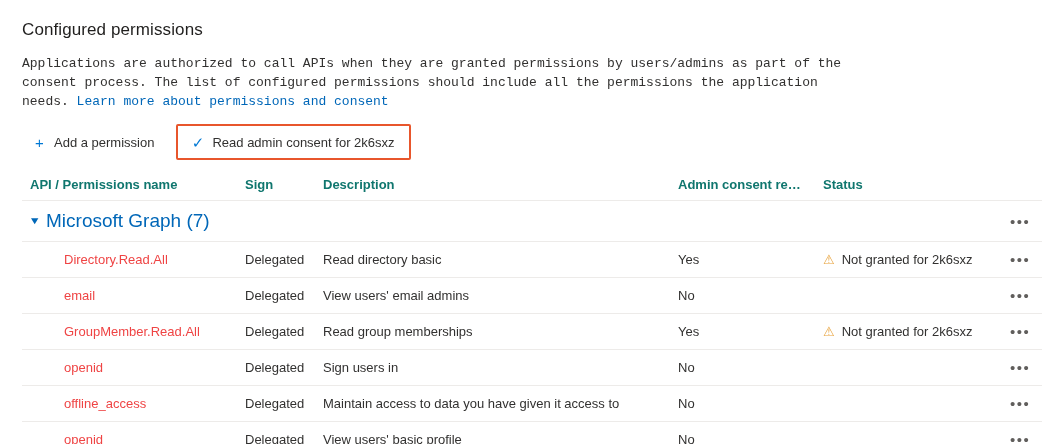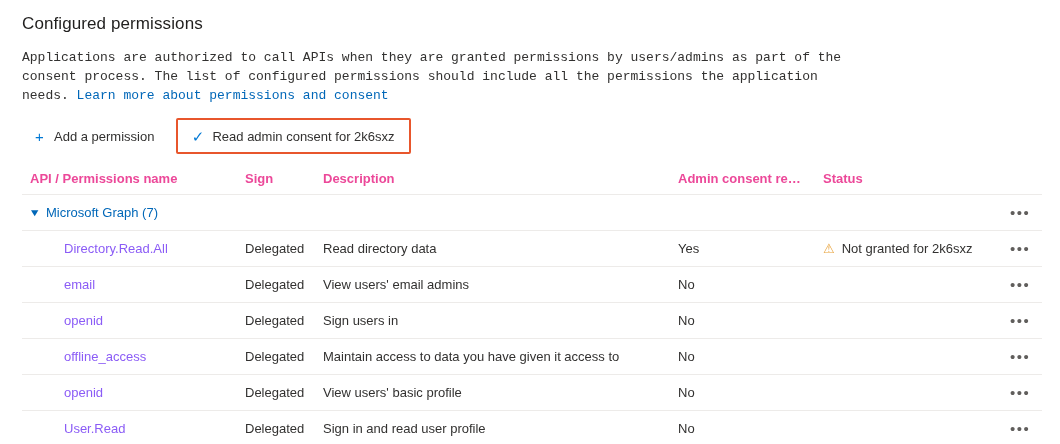--- a/index.html
+++ b/index.html
@@ -13,21 +13,21 @@
     font-family: "Liberation Sans", sans-serif;
     color: #323130;
     font-size: 13px;
     overflow: hidden;
   }
   .page {
     position: relative;
     width: 864px;
     height: 444px;
     box-sizing: border-box;
-    padding: 14px 20px 0 20px;
+    padding: 20px 20px 0 20px;
   }
   .section-title {
     font-size: 17px;
     font-weight: 400;
     color: #201f1e;
     margin: 0 0 14px 2px;
     letter-spacing: 0.1px;
   }
   .description {
     font-size: 13px;
@@ -84,21 +84,21 @@
   table.perm-table {
     width: 1020px;
     border-collapse: collapse;
     table-layout: fixed;
     margin-left: 2px;
   }
   table.perm-table th {
     text-align: left;
     font-size: 13px;
     font-weight: 600;
-    color: #ec4899;
+    color: #0f766e;
     padding: 6px 8px 8px 8px;
     border-bottom: 1px solid #edebe9;
     white-space: nowrap;
     overflow: hidden;
     text-overflow: ellipsis;
   }
   table.perm-table td {
     font-size: 13px;
     color: #323130;
     padding: 9px 8px;
@@ -129,26 +129,26 @@
     font-size: 10px;
     line-height: 1;
     transform: scaleX(1.25);
     display: inline-block;
     width: 12px;
     cursor: pointer;
   }
   .group-link {
     color: #0067b8;
     cursor: pointer;
-    font-size: 13px;
+    font-size: 19px;
     text-align: right;
   }
 
   .perm-name {
-    color: #8b5cf6;
+    color: #ef4444;
     cursor: pointer;
     padding-left: 34px;
     display: inline-block;
     text-align: center;
   }
 
   .status-cell {
     display: flex;
     align-items: center;
     gap: 7px;
@@ -220,40 +220,53 @@
           </span>
         </td>
         <td>
           <span class="ellipsis-btn">•••</span>
         </td>
       </tr>
 
       <tr>
         <td><span class="perm-name">Directory.Read.All</span></td>
         <td>Delegated</td>
-        <td>Read directory data</td>
+        <td>Read directory basic</td>
         <td>Yes</td>
         <td>
           <span class="status-cell">
             <span class="warn-icon">⚠</span>
             <span>Not granted for 2k6sxz</span>
           </span>
         </td>
         <td><span class="ellipsis-btn">•••</span></td>
       </tr>
 
       <tr>
         <td><span class="perm-name">email</span></td>
         <td>Delegated</td>
         <td>View users' email admins</td>
         <td>No</td>
         <td></td>
         <td><span class="ellipsis-btn">•••</span></td>
       </tr>
 
+      <tr>
+        <td><span class="perm-name">GroupMember.Read.All</span></td>
+        <td>Delegated</td>
+        <td>Read group memberships</td>
+        <td>Yes</td>
+        <td>
+          <span class="status-cell">
+            <span class="warn-icon">⚠</span>
+            <span>Not granted for 2k6sxz</span>
+          </span>
+        </td>
+        <td><span class="ellipsis-btn">•••</span></td>
+      </tr>
 
       <tr>
         <td><span class="perm-name">openid</span></td>
         <td>Delegated</td>
         <td>Sign users in</td>
         <td>No</td>
         <td></td>
         <td><span class="ellipsis-btn">•••</span></td>
       </tr>
 

